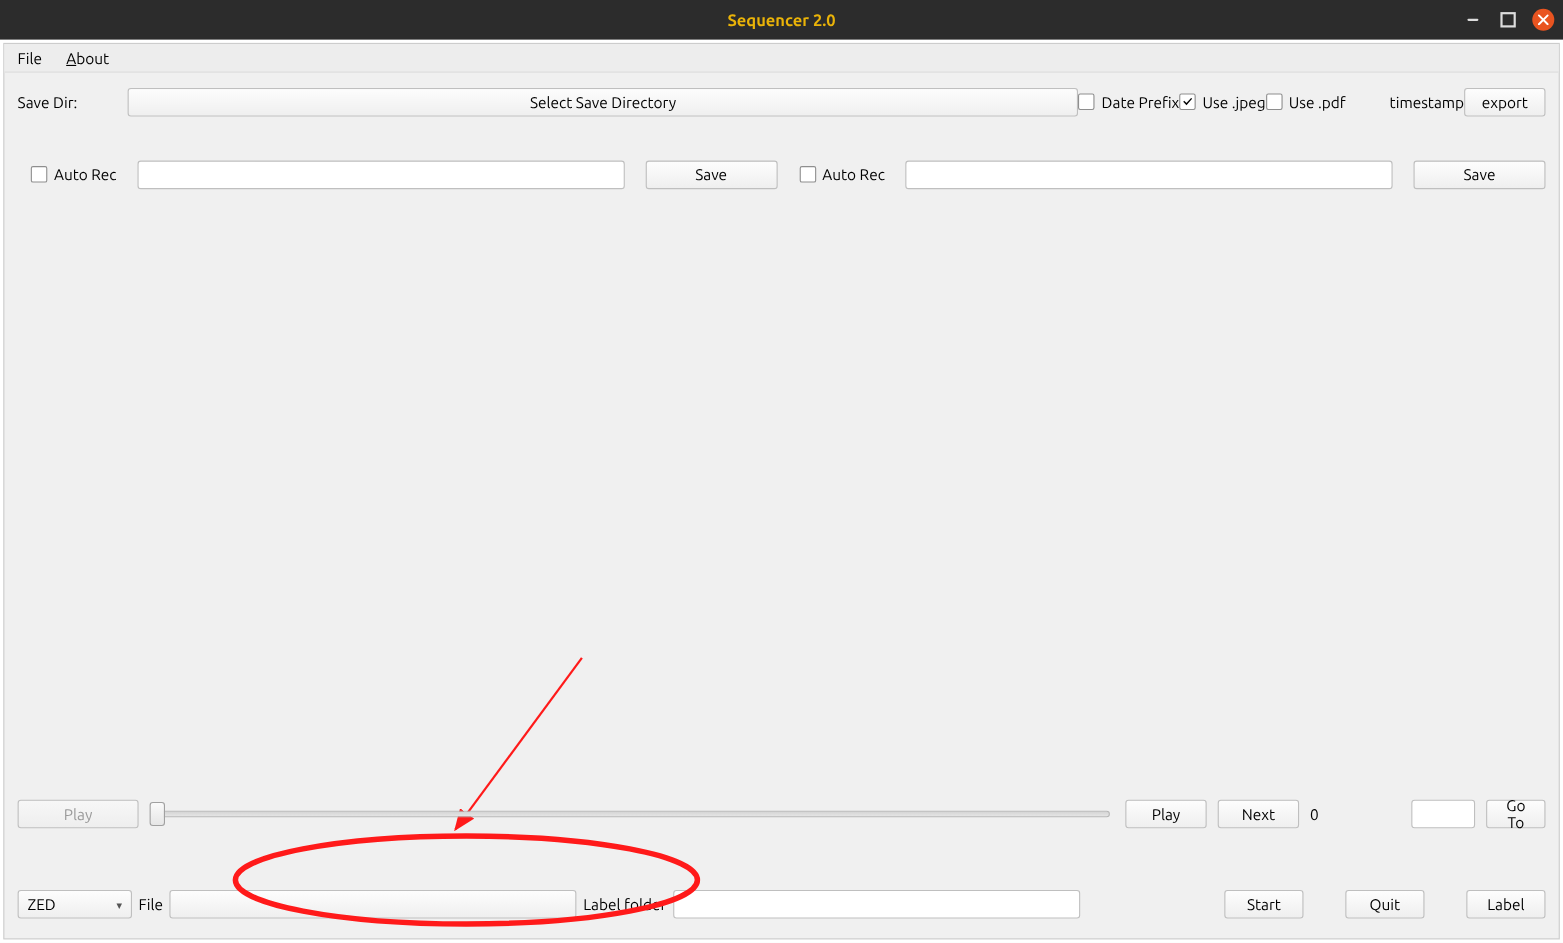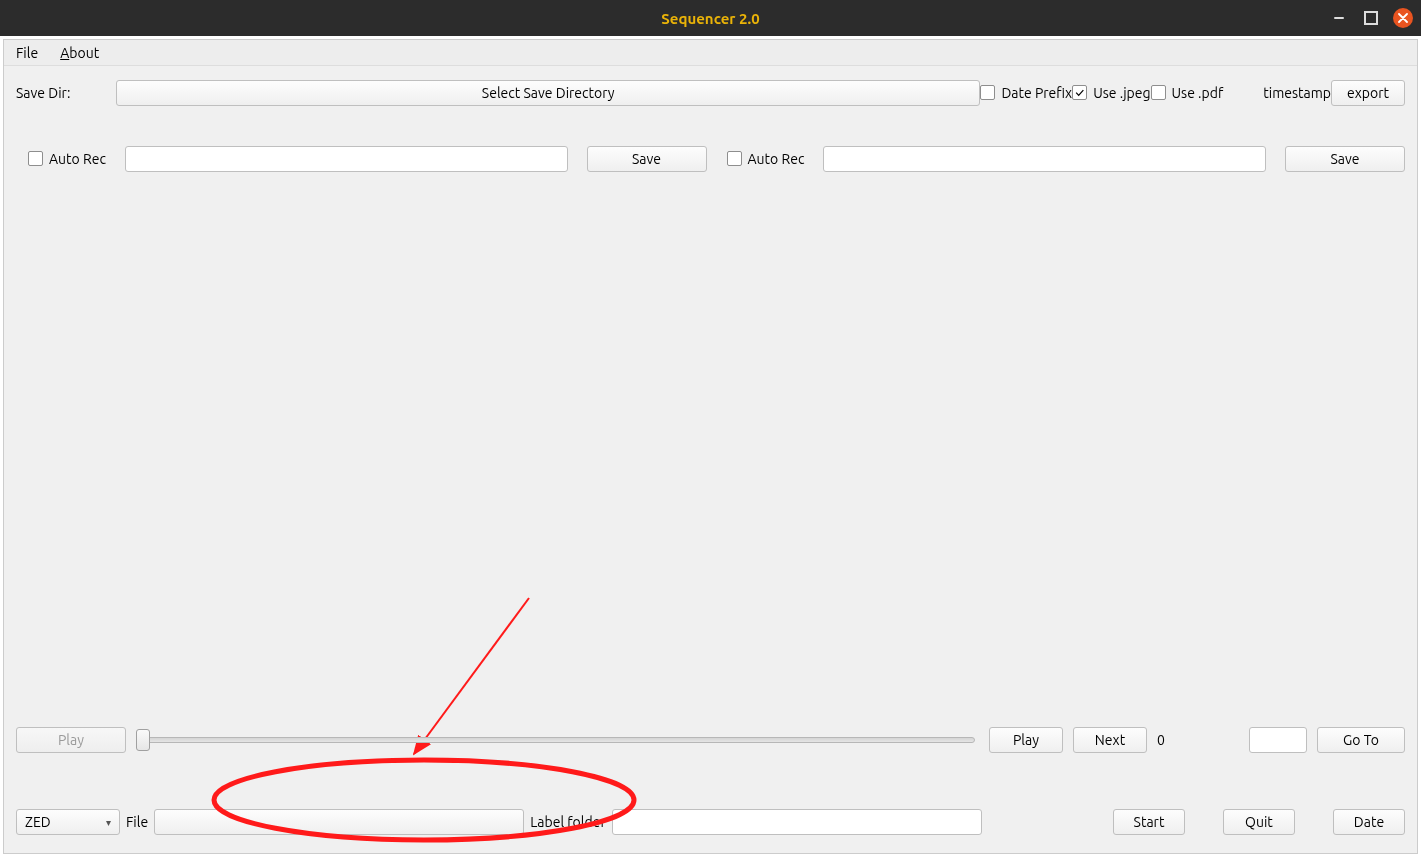--- a/index.html
+++ b/index.html
@@ -39,21 +39,21 @@
   .spacer { flex: 1; }
 
   .play-row { gap: 10px; align-items: center; margin-top: 8px; }
   .play-btn { width: 110px; }
   .slider-wrap { flex: 1; display: flex; align-items: center; height: 26px; position: relative; padding: 0 4px; }
   .slider-track { height: 6px; width: 100%; background: linear-gradient(#d5d5d5,#e5e5e5); border: 1px solid #b7b7b7; border-radius: 3px; }
   .slider-thumb { position: absolute; left: 0; top: 50%; transform: translate(0,-50%); width: 14px; height: 22px; background: linear-gradient(#fafafa,#e6e6e6); border: 1px solid #a0a0a0; border-radius: 3px; }
   .nav-btn { width: 74px; }
   .pos-val { width: 22px; text-align: left; }
   .goto-input { width: 58px; }
-  .goto-btn { width: 88px; }
+  .goto-btn { width: 54px; }
 
   .bottom-row { margin-top: 56px; gap: 6px; }
   .dropdown { height: 26px; width: 104px; border: 1px solid #bfbfbf; border-radius: 3px; background: linear-gradient(#fdfdfd,#efefef); display: inline-flex; align-items: center; padding: 0 8px; justify-content: space-between; cursor: pointer; }
   .dropdown .caret { font-size: 10px; color: #555; }
   .file-btn { width: 370px; }
   .lblfolder-input { width: 370px; }
   .act-btn { width: 72px; margin-left: 32px; }
 
   
   .ann-label { position: absolute; color: #ff1a1a; font-size: 18px; }
@@ -154,17 +154,17 @@
           <span>ZED</span>
           <span class="caret">▾</span>
         </div>
         <span class="lbl">File</span>
         <button class="btn file-btn"></button>
         <span class="lbl">Label folder</span>
         <input type="text" class="txt lblfolder-input" value="" style="">
         <div style="flex:1;"></div>
         <button class="btn act-btn">Start</button>
         <button class="btn act-btn">Quit</button>
-        <button class="btn act-btn">Date</button>
+        <button class="btn act-btn">Label</button>
       </div>
     </div>
   </div>
 </div>
 
 </body></html>

